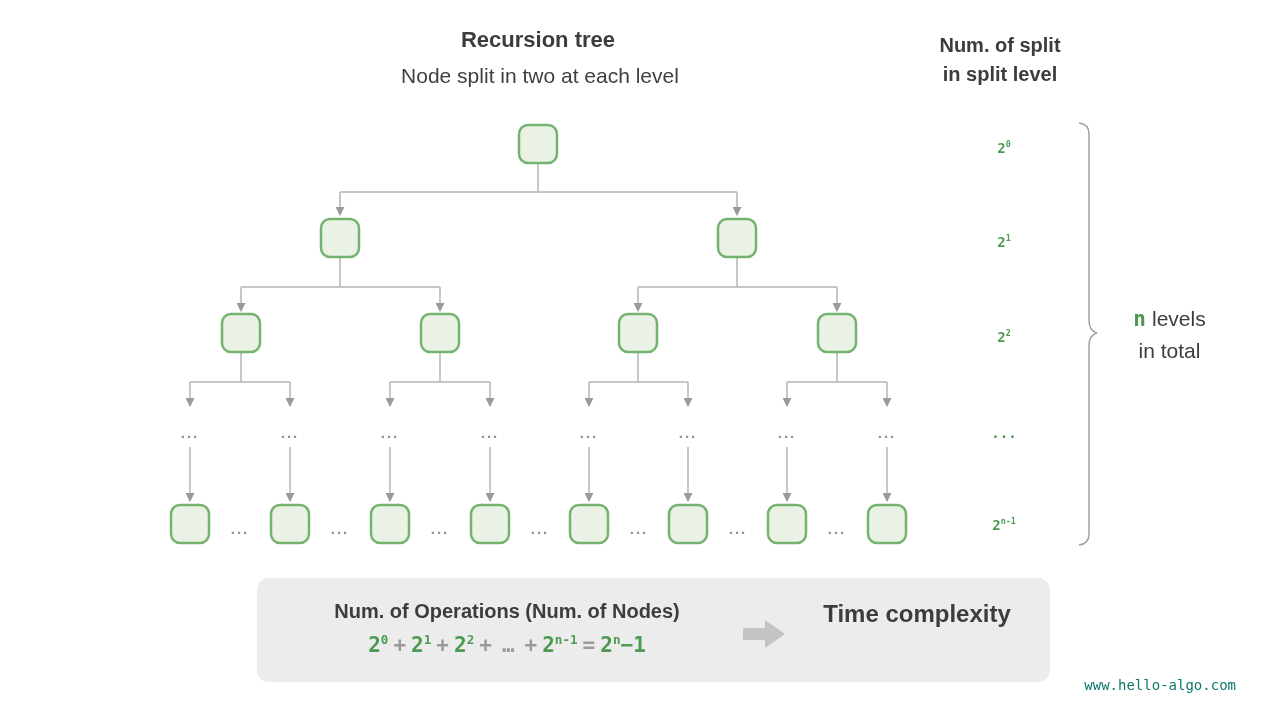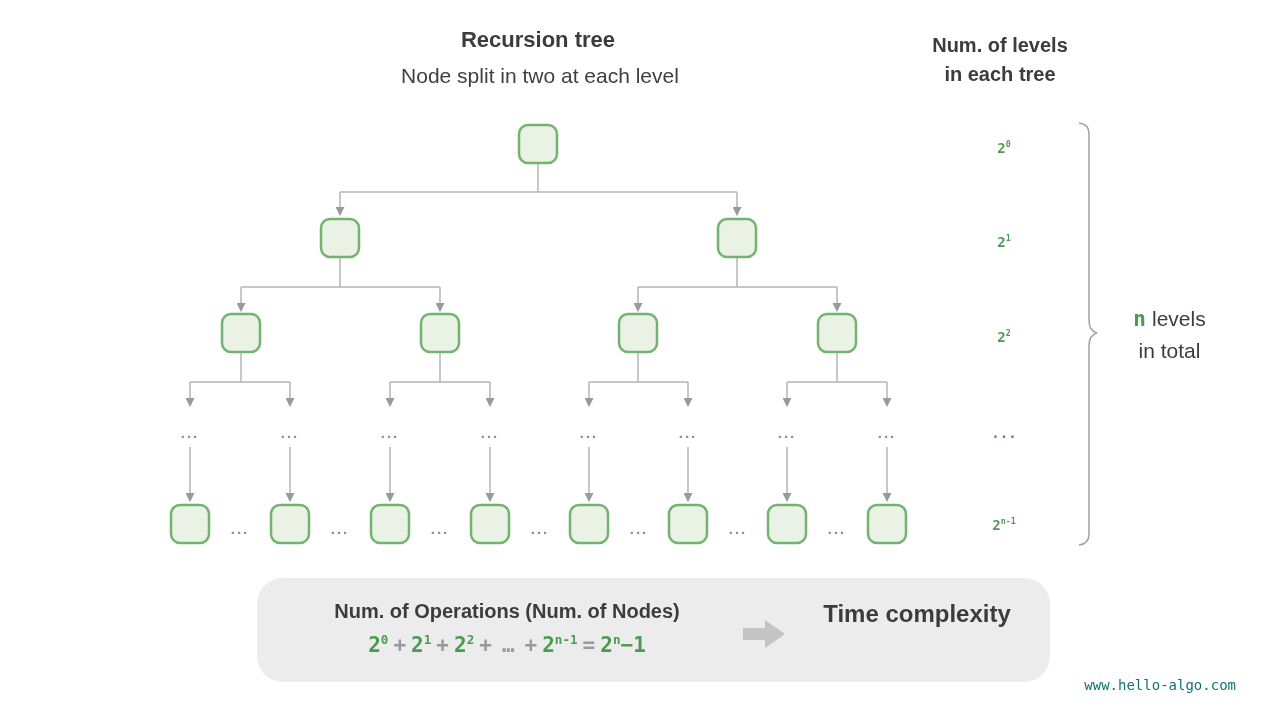--- a/index.html
+++ b/index.html
@@ -22,21 +22,21 @@
                font-family:"DejaVu Sans Mono",monospace;font-weight:bold;
                font-size:14px;color:#4d9a52;line-height:28px;}
   .level-label sup,.formula sup,.bigO sup{font-size:60%;}
 
   .brace-label{left:1117px;top:303px;width:105px;text-align:center;
                font-size:21px;color:#3c3c3c;line-height:31px;}
   .brace-label .n-green{color:#4d9a52;font-weight:bold;
                         font-family:"DejaVu Sans Mono",monospace;margin-right:6px;}
 
   .sum-box{left:257px;top:578px;width:793px;height:104px;
-           background:#ececec;border-radius:26px;}
+           background:#ececec;border-radius:12px;}
   .ops-title{left:20px;top:22px;width:460px;text-align:center;
              font-size:20px;font-weight:bold;color:#3c3c3c;}
   .formula{left:20px;top:54px;width:460px;text-align:center;white-space:nowrap;
            font-family:"DejaVu Sans Mono",monospace;font-weight:bold;
            font-size:21px;color:#9a9a9a;}
   .formula .t{color:#4d9a52;}
   .formula .op{color:#9a9a9a;padding:0 5px;}
   .block-arrow{left:486px;top:40px;}
   .time-title{left:520px;top:22px;width:280px;text-align:center;
               font-size:24px;font-weight:bold;color:#3c3c3c;}
@@ -48,22 +48,22 @@
              font-size:14px;color:#0f766e;}
 </style>
 </head>
 <body>
 
 <div class="canvas">
 
   <div class="abs main-title">Recursion tree</div>
   <div class="abs sub-title">Node split in two at each level</div>
   <div class="abs right-header">
-    <div>Num. of levels</div>
-    <div>in each tree</div>
+    <div>Num. of split</div>
+    <div>in split level</div>
   </div>
 
   <svg class="tree-layer" width="1280" height="720" viewBox="0 0 1280 720">
     <defs>
       <marker id="ah" viewBox="0 0 10 10" refX="1" refY="5" markerWidth="9" markerHeight="9" markerUnits="userSpaceOnUse" orient="auto">
         <path d="M0,0 L10,5 L0,10 Z" fill="#9a9a9a"></path>
       </marker>
     </defs>
 
     <g stroke="#b5b5b5" stroke-width="1.5" fill="none">

